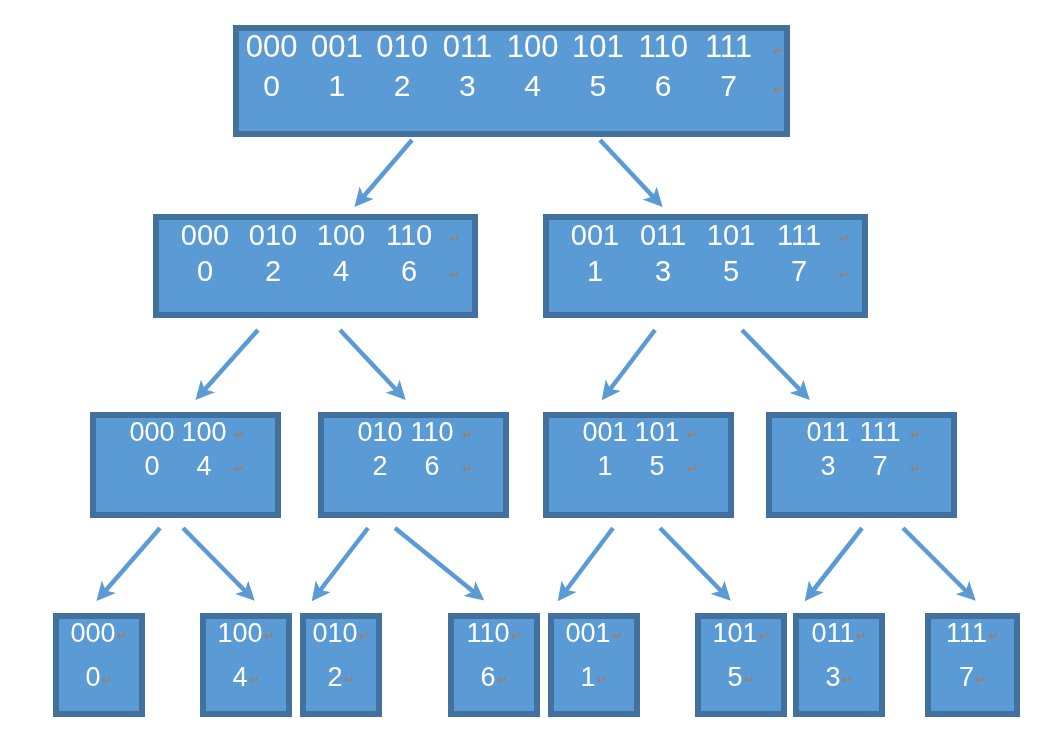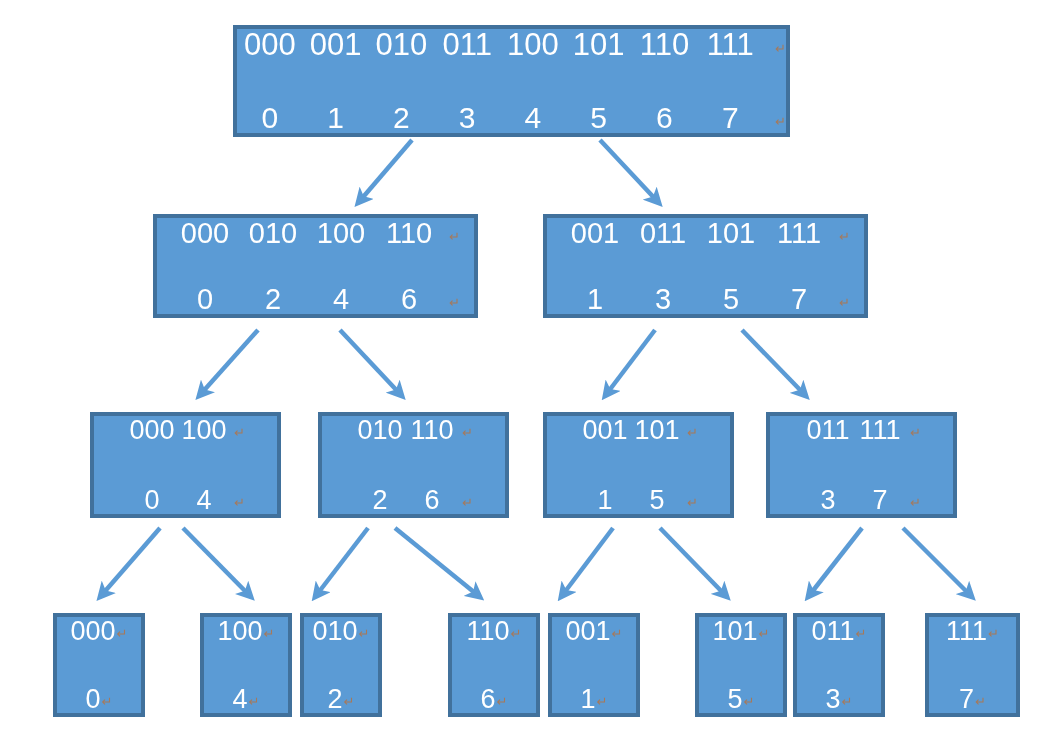--- a/index.html
+++ b/index.html
@@ -21,24 +21,24 @@
     left: 0;
     top: 0;
     width: 1046px;
     height: 753px;
     pointer-events: none;
   }
   .node {
     position: absolute;
     box-sizing: border-box;
     background: #5B9BD5;
-    border: 4px solid #0f766e;
+    border: 6px solid #0f766e;
     display: flex;
     flex-direction: column;
-    justify-content: space-between;
+    justify-content: flex-start;
     color: #ffffff;
     z-index: 2;
   }
   .node-row {
     display: flex;
     flex-direction: row;
     align-items: baseline;
     justify-content: center;
     white-space: nowrap;
     line-height: 1.05;

